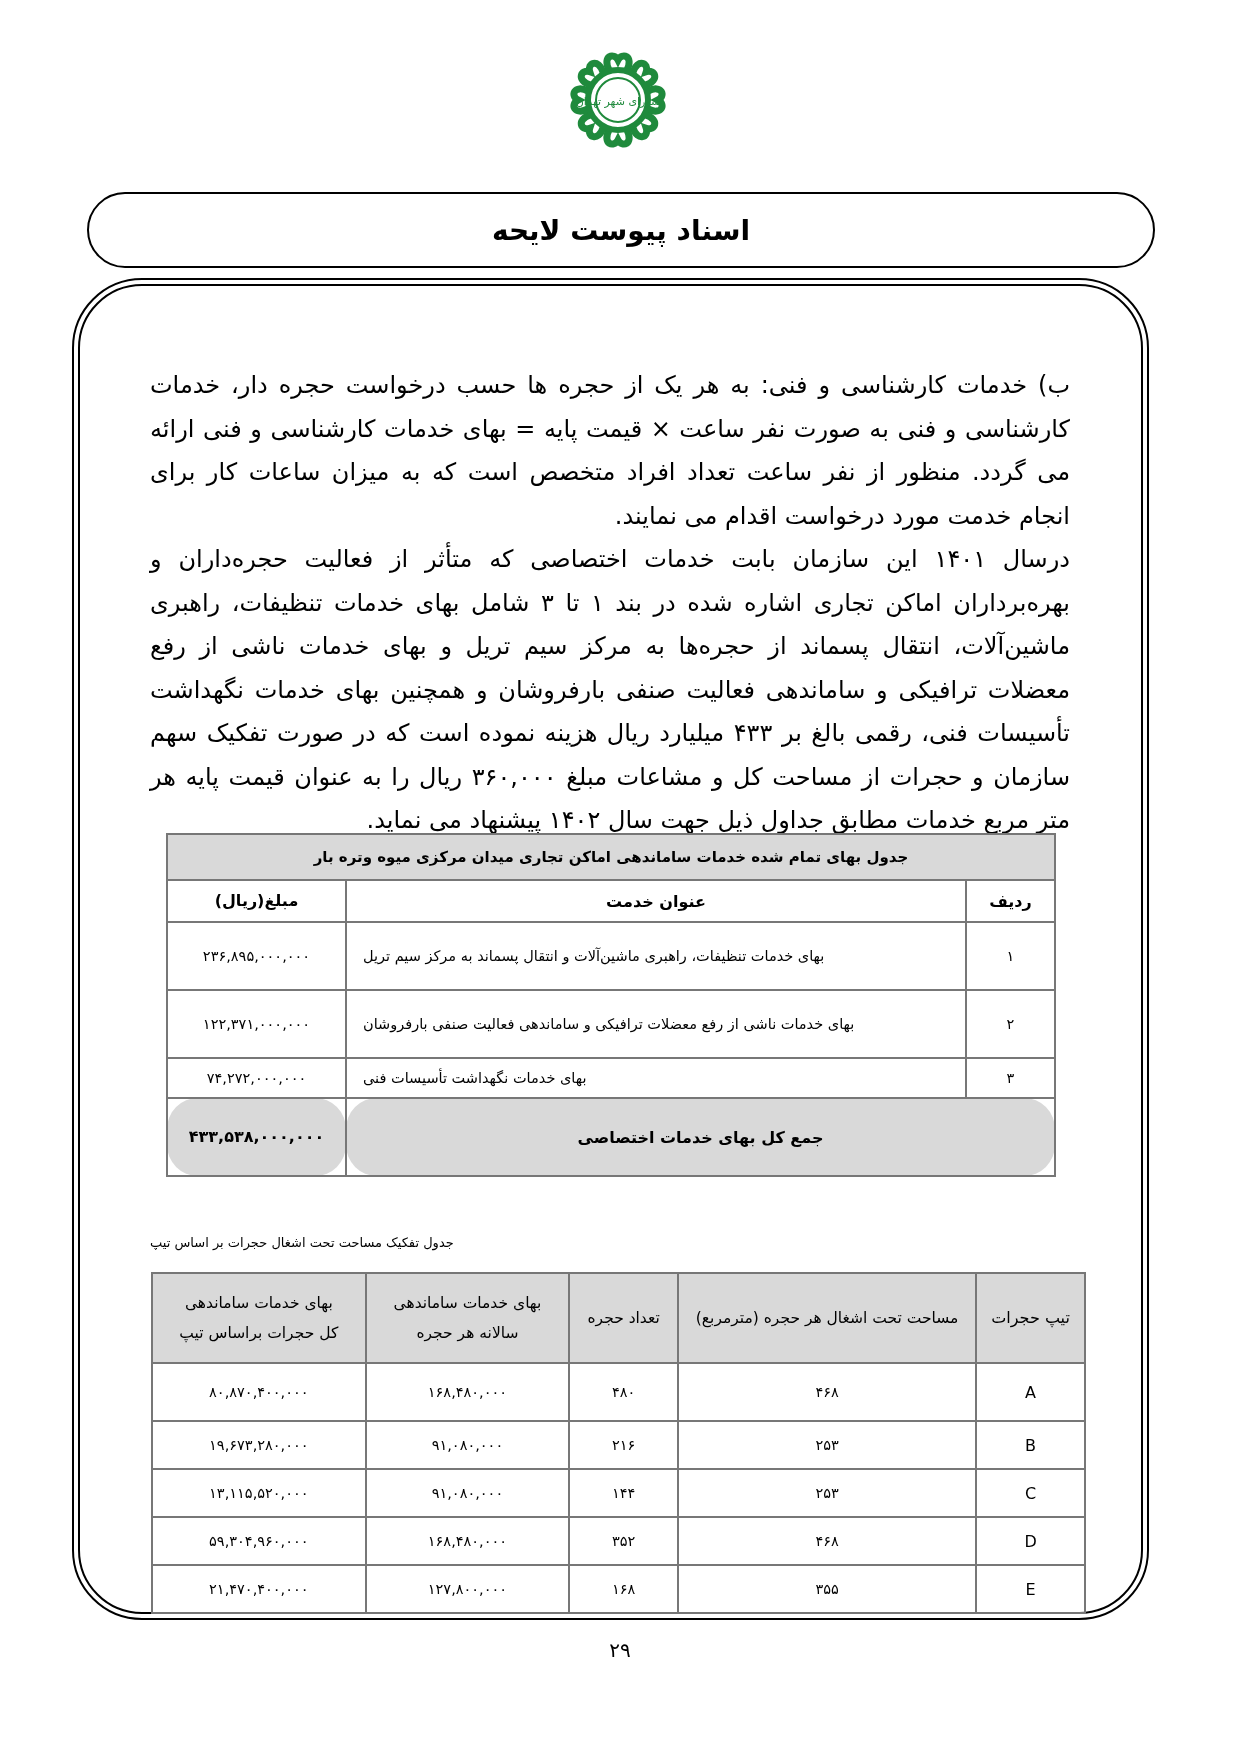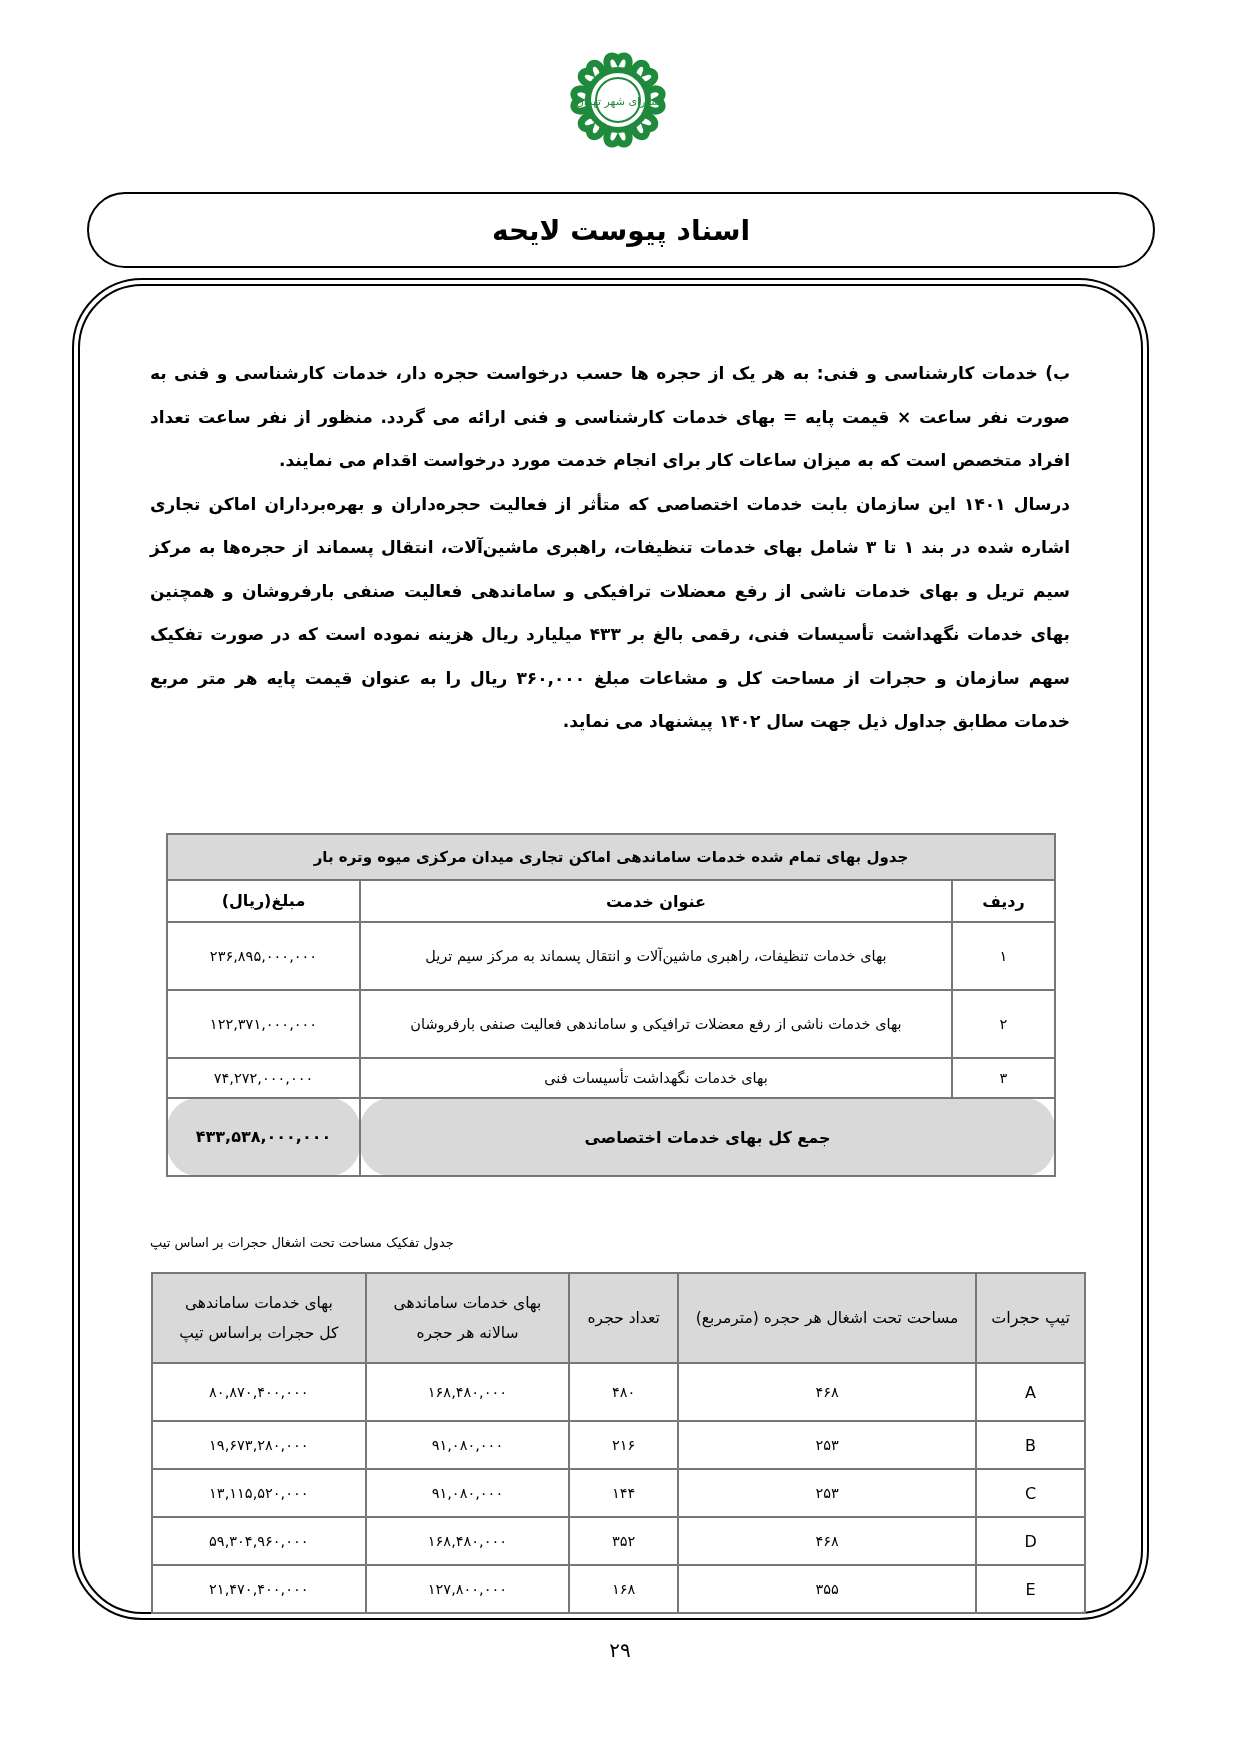--- a/index.html
+++ b/index.html
@@ -16,36 +16,36 @@
     .header-title { font-size: 28px; font-weight: bold; direction: rtl; }
     .frame-outer {
       position: absolute; left: 72px; top: 278px; width: 1077px; height: 1342px;
       border: 2px solid #000; border-radius: 70px; box-sizing: border-box;
     }
     .frame-inner {
       position: absolute; left: 78px; top: 284px; width: 1065px; height: 1330px;
       border: 2px solid #000; border-radius: 64px; box-sizing: border-box;
     }
     .content {
-      position: absolute; left: 150px; top: 352px; width: 920px;
-      direction: rtl; text-align: justify; font-weight: bold; font-size: 17px;
+      position: absolute; left: 150px; top: 364px; width: 920px;
+      direction: rtl; text-align: justify; font-weight: normal; font-size: 24px;
       line-height: 43.5px;
     }
     .content p { margin: 0; }
     .t1 {
       position: absolute; left: 166px; top: 833px; width: 890px;
       border-collapse: collapse; direction: rtl; font-size: 14.5px;
     }
-    .t1 td, .t1 th { border: 2px solid #777; padding: 4px 23px; }
+    .t1 td, .t1 th { border: 2px solid #777; padding: 4px 16px; }
     .t1 .caption-row th { background: #d9d9d9; font-weight: bold; height: 36px; font-size: 15px; }
     .t1 .head-row th { font-weight: bold; height: 32px; font-size: 16px; }
     .t1 .row td { height: 58px; }
     .t1 .row.short td { height: 26px; }
     .t1 .c-idx { width: 55px; text-align: center; }
-    .t1 .c-title { text-align: center; }
+    .t1 .c-title { text-align: left; }
     .t1 .c-amt { width: 145px; text-align: center; word-break: break-all; line-height: 30px; font-family: "DejaVu Sans", sans-serif; letter-spacing: 1px; }
     .t1 .total td { background: #d9d9d9; font-weight: bold; height: 68px; border-radius: 31px; }
     .t1 .total .c-title { text-align: center; font-size: 16px; }
     .t1 .total .c-amt { font-size: 16px; }
     .t2-title {
       position: absolute; left: 150px; top: 1235px; width: 920px; text-align: left;
       direction: rtl; font-weight: normal; font-size: 13px;
     }
     .t2 {
       position: absolute; left: 151px; top: 1272px; width: 935px;

